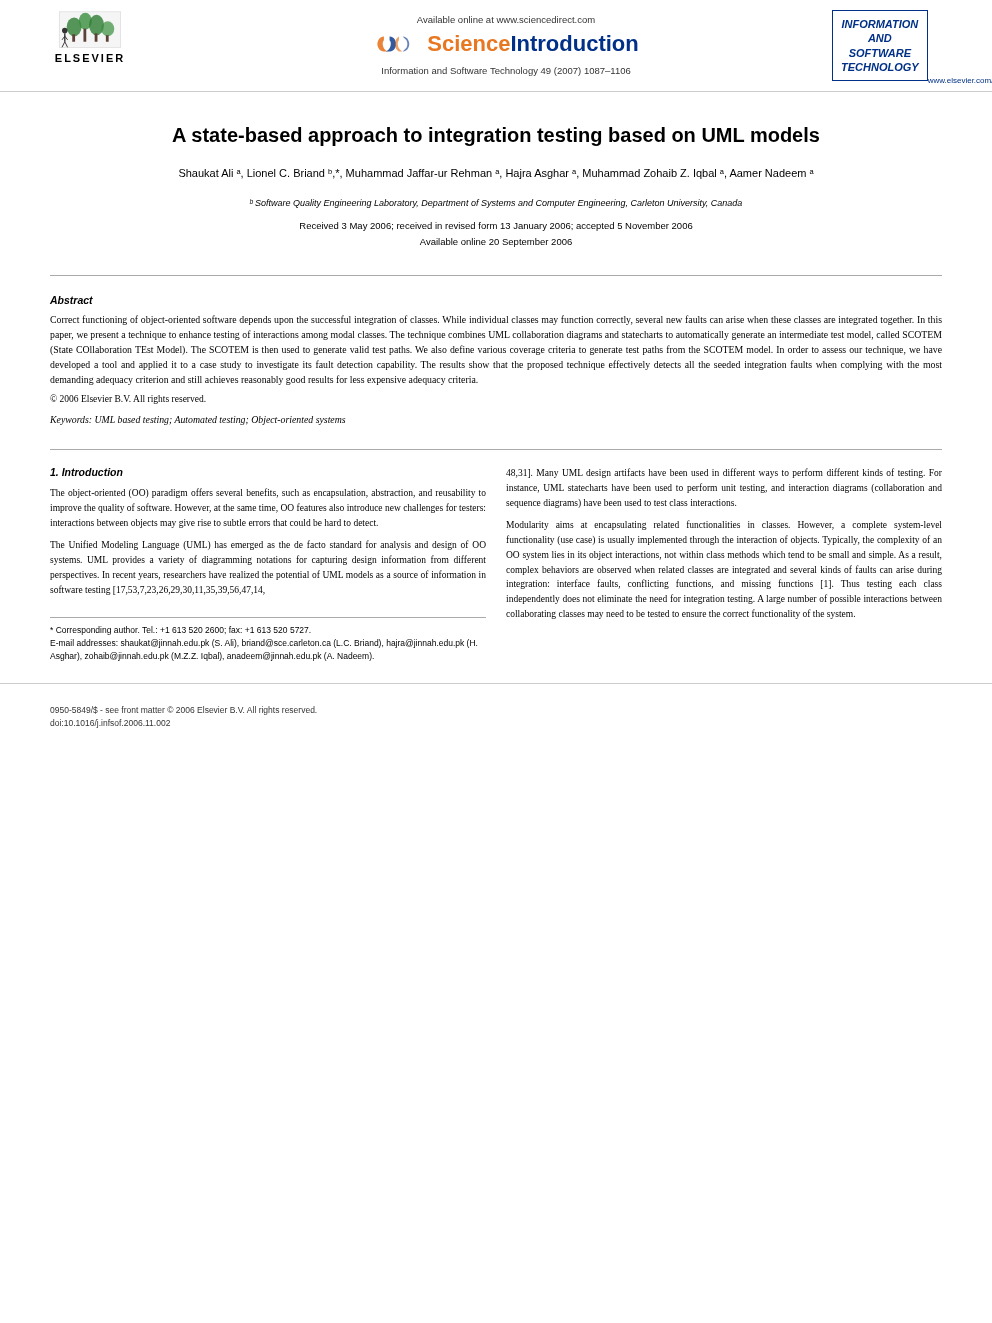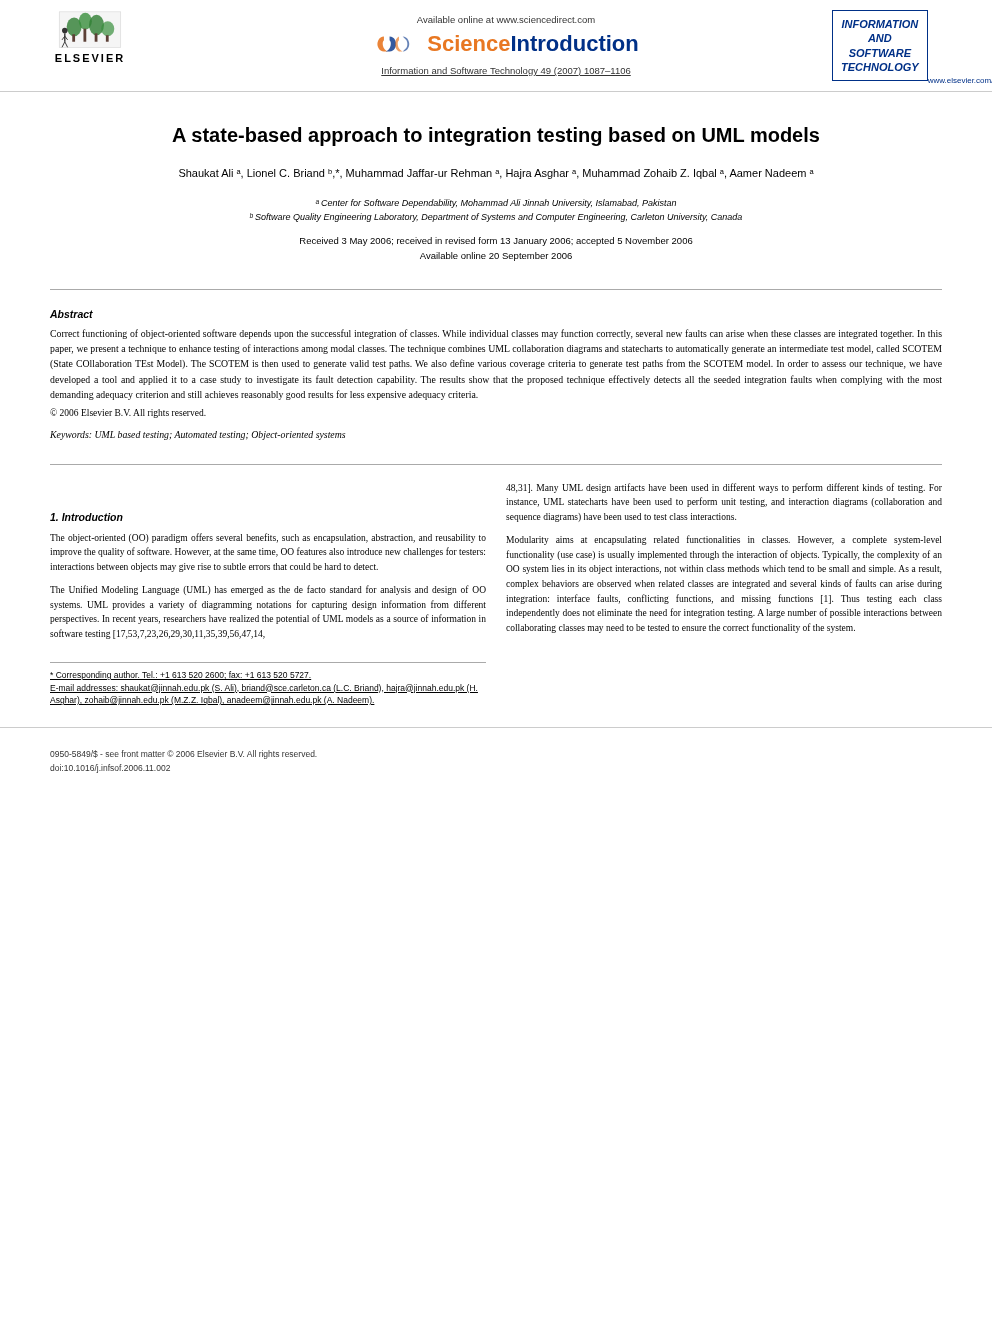--- a/index.html
+++ b/index.html
@@ -72,21 +72,20 @@
       width: 50px;
       height: 30px;
       margin-right: 4px;
     }
 
     .journal-name {
       font-size: 9.5px;
       font-family: Arial, sans-serif;
       color: #333;
       text-align: center;
-      text-decoration: underline;
     }
 
     .header-right {
       width: 140px;
       flex-shrink: 0;
       display: flex;
       flex-direction: row;
       align-items: flex-end;
     }
 
@@ -199,36 +198,34 @@
       flex: 1;
       min-width: 0;
     }
 
     .section-heading {
       font-size: 10.5px;
       font-weight: bold;
       font-style: italic;
       margin-bottom: 8px;
       font-family: Arial, sans-serif;
-      margin-top: 30px;
     }
 
     .body-text {
       font-size: 9.5px;
       line-height: 1.55;
       text-align: justify;
       margin-bottom: 8px;
     }
 
     
     .footnote-area {
       margin-top: 20px;
       border-top: 1px solid #aaa;
       padding-top: 6px;
-      text-decoration: underline;
     }
 
     .footnote-text {
       font-size: 8.5px;
       line-height: 1.5;
       font-family: Arial, sans-serif;
     }
 
     
     .bottom-bar {
@@ -305,21 +302,20 @@
     <div style="font-size:8px; font-family:Arial,sans-serif; color:#003087; cursor:pointer; margin-top:2px;">www.elsevier.com/locate/infsof</div>
   </div>
 </div>
 
 <div class="content">
 
   <div class="title-section">
     <div class="paper-title">A state-based approach to integration testing based on UML models</div>
     <div class="authors">Shaukat Ali ᵃ, Lionel C. Briand ᵇ,*, Muhammad Jaffar-ur Rehman ᵃ, Hajra Asghar ᵃ, Muhammad Zohaib Z. Iqbal ᵃ, Aamer Nadeem ᵃ</div>
     <div class="affiliations">
-      <div>ᵃ Center for Software Dependability, Mohammad Ali Jinnah University, Islamabad, Pakistan</div>
       <div>ᵇ Software Quality Engineering Laboratory, Department of Systems and Computer Engineering, Carleton University, Canada</div>
     </div>
     <div class="dates">
       <div>Received 3 May 2006; received in revised form 13 January 2006; accepted 5 November 2006</div>
       <div>Available online 20 September 2006</div>
     </div>
   </div>
 
   <hr class="divider">
 

